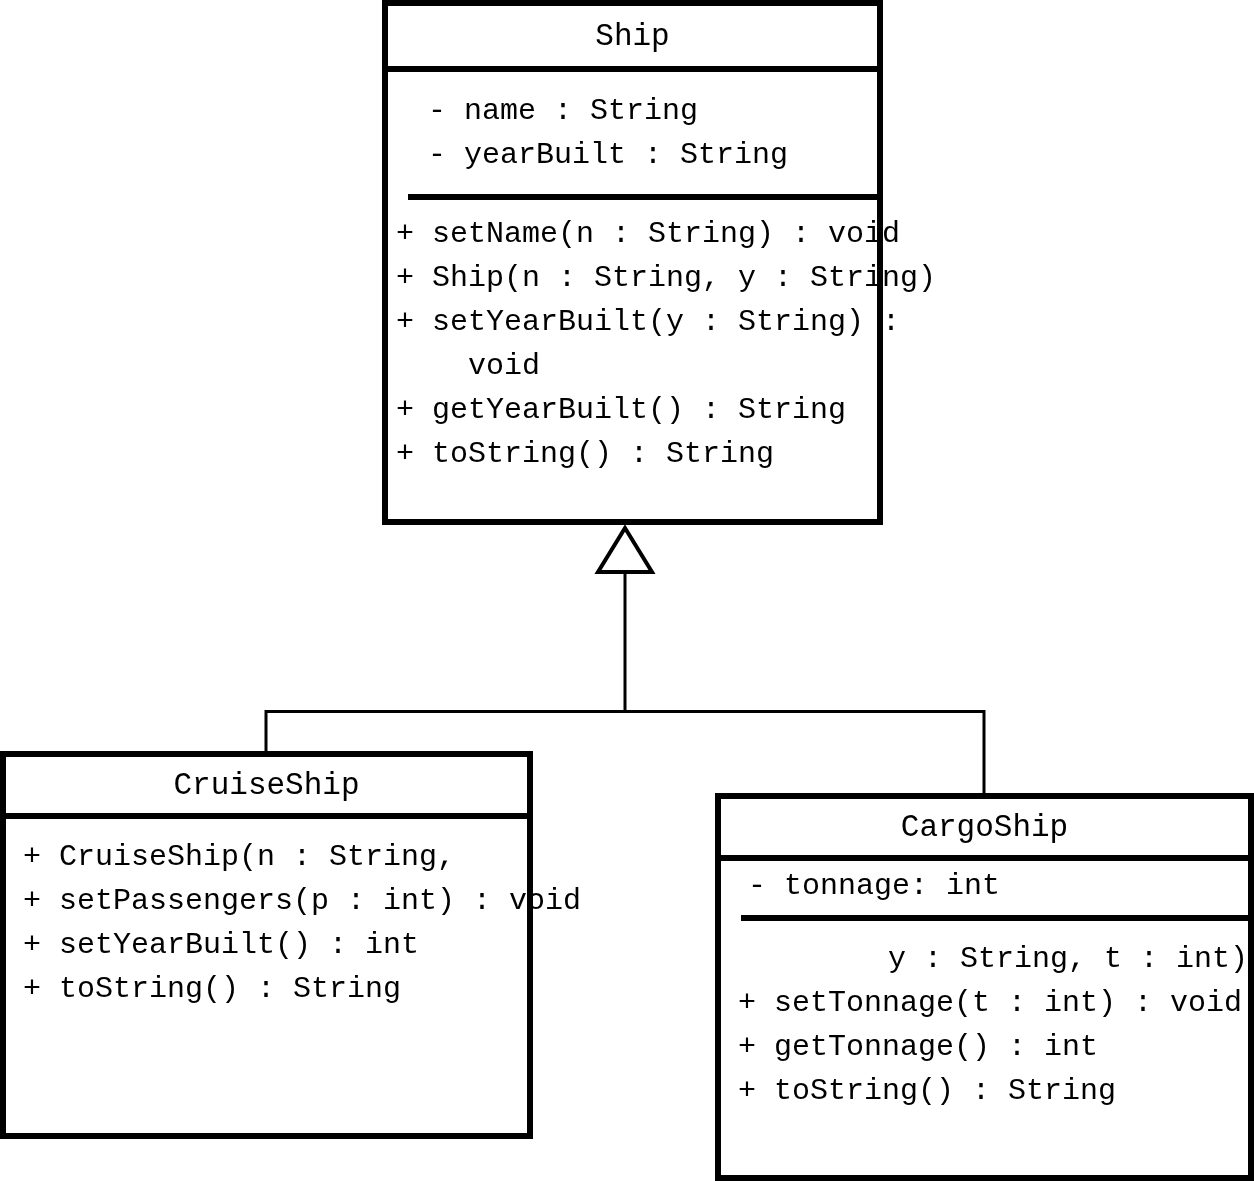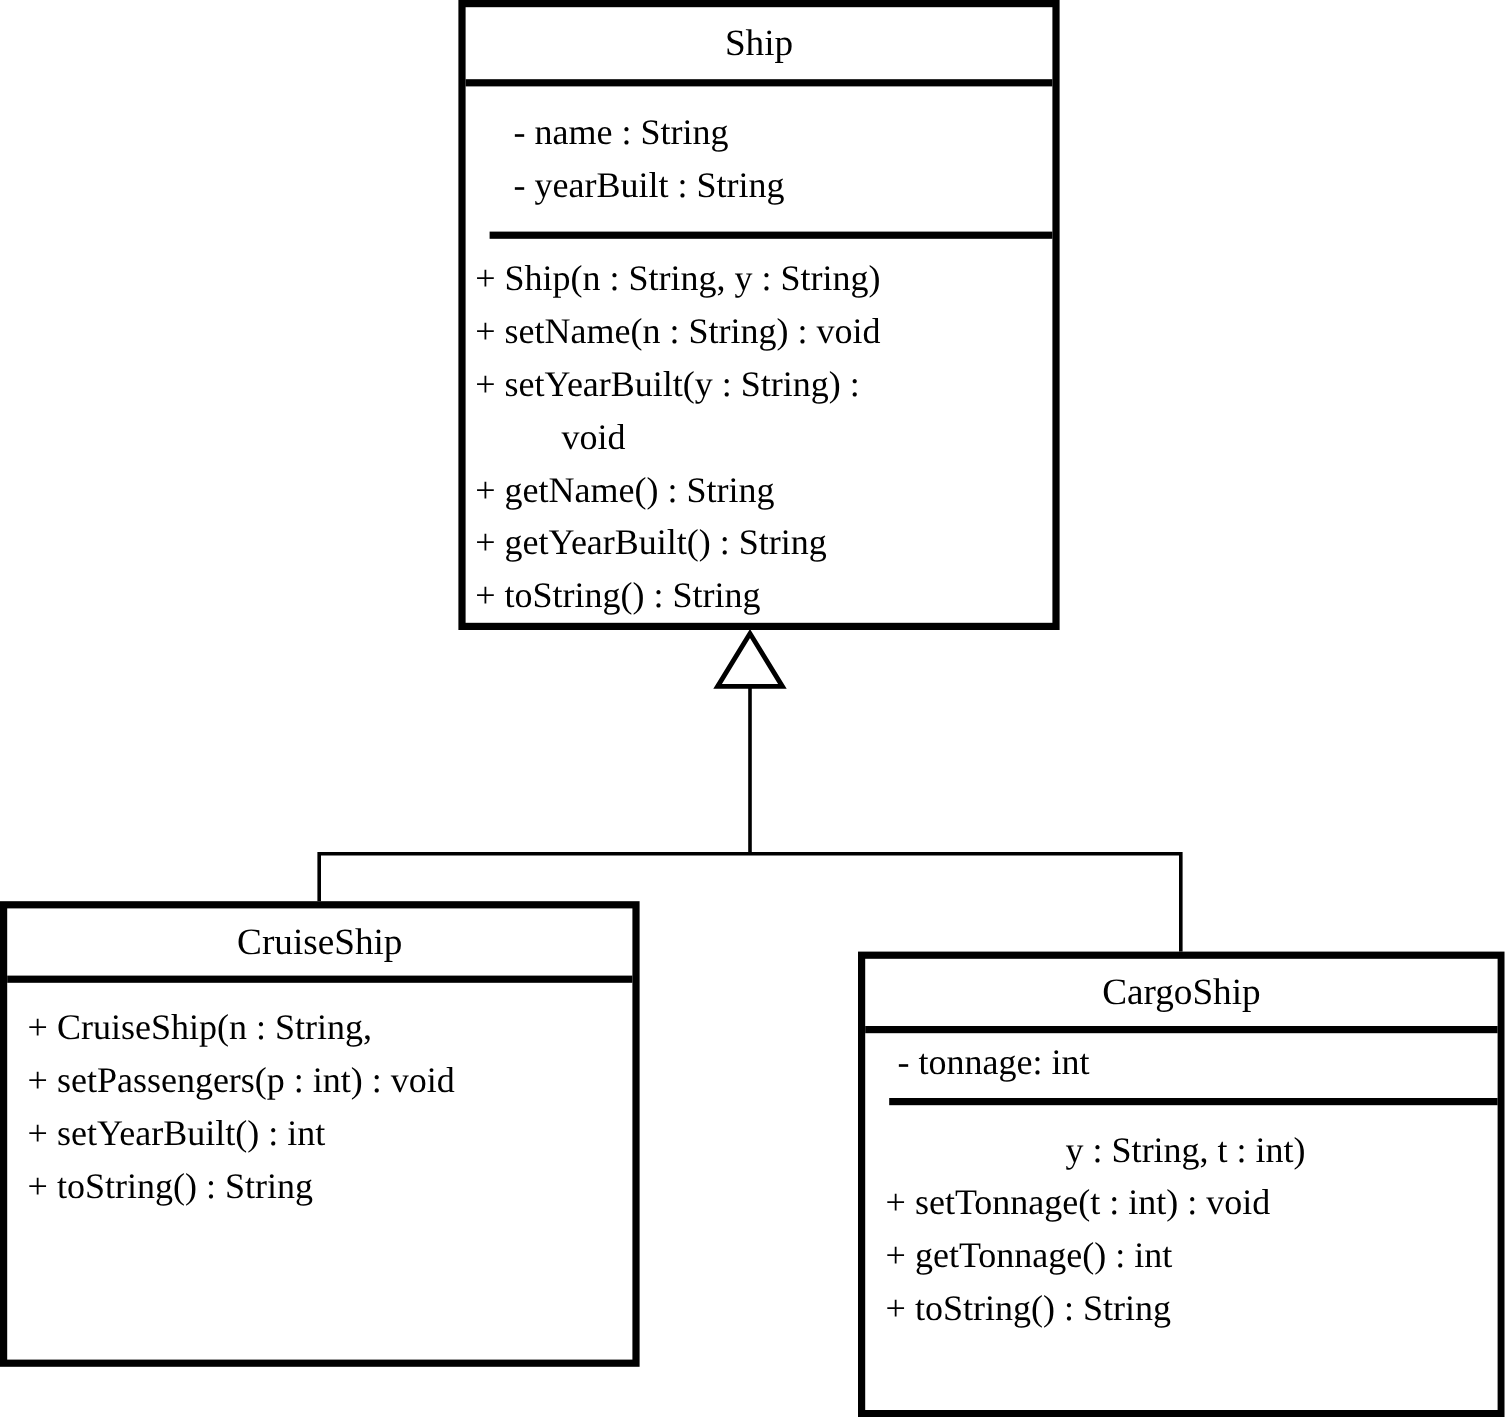--- a/index.html
+++ b/index.html
@@ -5,21 +5,21 @@
   html, body {
     margin: 0;
     padding: 0;
     background: #ffffff;
   }
   #canvas {
     position: relative;
     width: 1254px;
     height: 1181px;
     background: #ffffff;
-    font-family: Liberation Serif, serif;
+    font-family: Liberation Mono, monospace;
     color: #000000;
     overflow: hidden;
   }
   #connectors {
     position: absolute;
     left: 0;
     top: 0;
     pointer-events: none;
   }
   .class-box {
@@ -78,25 +78,24 @@
     <polygon points="625,528 598,572 652,572" fill="#ffffff" stroke="#000000" stroke-width="4"></polygon>
   </svg>
 
   <div id="ship-box" class="class-box">
     <div class="title">Ship</div>
     <div class="attrs">
       <div class="line">- name : String</div>
       <div class="line">- yearBuilt : String</div>
     </div>
     <div class="methods">
+      <div class="line">+ setName(n : String) : void</div>
       <div class="line">+ Ship(n : String, y : String)</div>
-      <div class="line">+ setName(n : String) : void</div>
       <div class="line">+ setYearBuilt(y : String) :</div>
       <div class="line indent-wrap">void</div>
-      <div class="line">+ getName() : String</div>
       <div class="line">+ getYearBuilt() : String</div>
       <div class="line">+ toString() : String</div>
     </div>
   </div>
 
   <div id="cruiseship-box" class="class-box subclass">
     <div class="title">CruiseShip</div>
     <div class="methods">
       <div class="line">+ CruiseShip(n : String,</div>
       <div class="line">+ setPassengers(p : int) : void</div>

